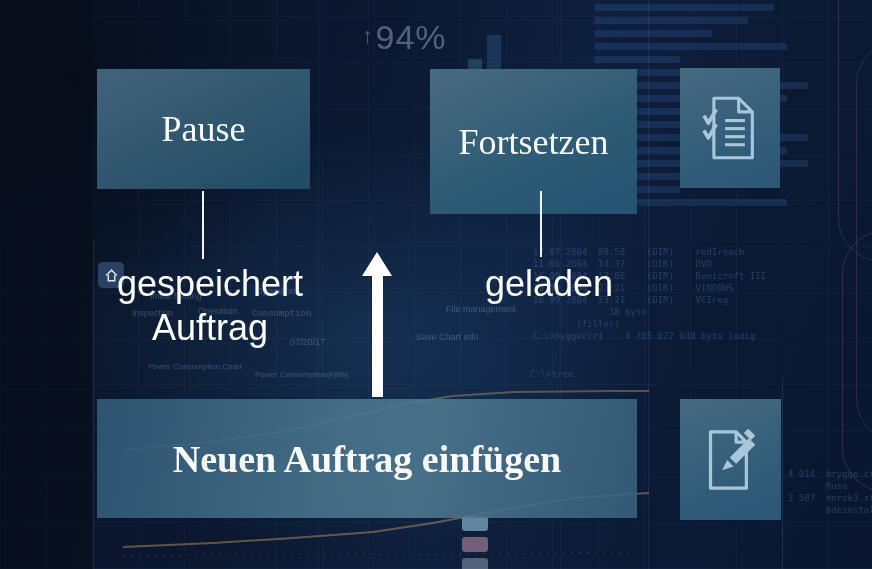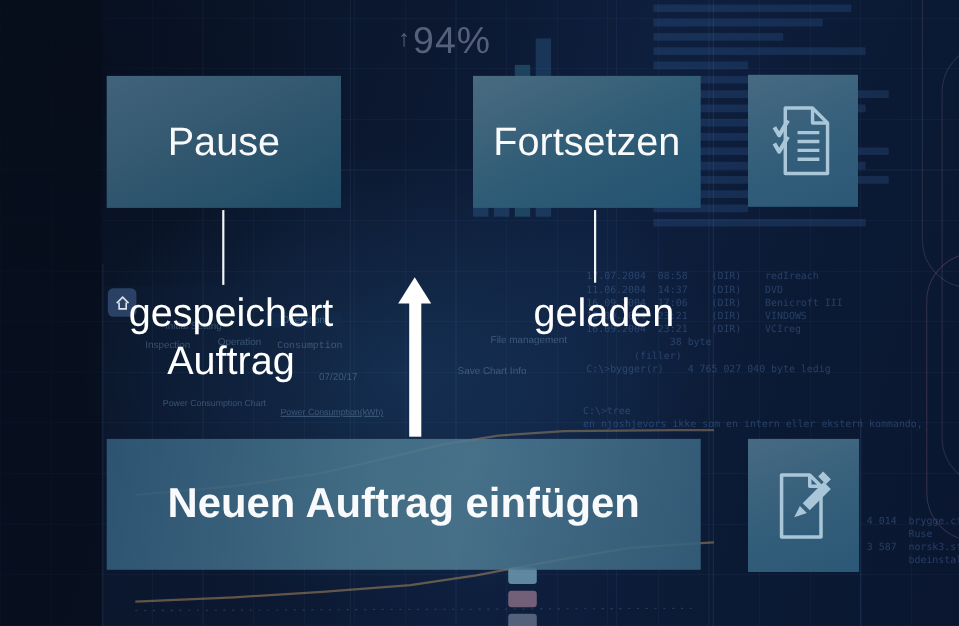--- a/index.html
+++ b/index.html
@@ -34,24 +34,24 @@
 
   .home-tile{left:98px;top:262px;width:26px;height:26px;border-radius:5px;background:rgba(70,100,150,.55);
     display:flex;align-items:center;justify-content:center;}
   .faint-txt{color:rgba(150,190,230,.32);font-size:9px;white-space:nowrap;}
   .tab-dark{background:rgba(18,45,80,.55);border-radius:2px;padding:2px 14px;}
   .mono-block{font-family:"DejaVu Sans Mono", monospace;font-size:9px;line-height:12px;
     color:rgba(95,135,195,.34);white-space:pre;}
   .btn-mini{width:26px;height:15px;border-radius:3px;}
 
   
-  .panel{display:flex;align-items:center;justify-content:center;color:rgba(255,255,255,.97);}
+  .panel{display:flex;align-items:center;justify-content:center;color:rgba(255,255,255,.97);font-family:Liberation Serif, serif;}
   .box-pause{left:97px;top:69px;width:213px;height:120px;font-size:36px;
     background:linear-gradient(155deg,#41637b 0%,#31576f 48%,#1f4b66 100%);}
-  .box-resume{left:430px;top:69px;width:207px;height:120px;font-size:36px;
+  .box-resume{left:430px;top:69px;width:207px;height:145px;font-size:36px;
     background:linear-gradient(155deg,#4a6b80 0%,#2e5b75 55%,#235371 100%);}
   .tile{background:linear-gradient(160deg,#476a82 0%,#355f7b 50%,#2b5876 100%);}
   .tile-check{left:680px;top:68px;width:100px;height:120px;}
   .tile-edit{left:680px;top:399px;width:101px;height:121px;}
   .box-insert{left:97px;top:399px;width:540px;height:119px;font-size:38px;font-weight:bold;
     background:linear-gradient(100deg,rgba(48,90,120,.90) 0%,rgba(74,118,142,.88) 45%,rgba(79,123,147,.86) 60%,rgba(54,96,124,.90) 100%);}
 
   .connector{width:2px;background:rgba(255,255,255,.95);}
   .flow-label{color:#fff;font-size:36px;line-height:44px;text-align:center;}
 
@@ -117,24 +117,24 @@
 
   <div class="abs faint-txt" style="left:150px;top:291px;">Initial Setting</div>
   <div class="abs faint-txt tab-dark" style="left:242px;top:284px;">Operation</div>
   <div class="abs faint-txt" style="left:132px;top:308px;">Inspection</div>
   <div class="abs faint-txt" style="left:198px;top:306px;">Operation</div>
   <div class="abs faint-txt" style="left:252px;top:309px;font-family:Liberation Mono, monospace;">Consumption</div>
   <div class="abs faint-txt" style="left:446px;top:304px;">File management</div>
   <div class="abs faint-txt" style="left:290px;top:337px;">07/20/17</div>
   <div class="abs faint-txt" style="left:416px;top:332px;">Save Chart Info</div>
   <div class="abs faint-txt" style="left:130px;top:362px;font-size:8px;padding-left:18px;">Power Consumption Chart</div>
-  <div class="abs faint-txt" style="left:255px;top:370px;font-size:8px;text-decoration:underline;">Power Consumption(kWh)</div>
+  <div class="abs faint-txt" style="left:255px;top:370px;font-size:8px;">Power Consumption(kWh)</div>
 
   <div class="abs mono-block" style="left:533px;top:246px;"><div>17.07.2004  08:58    (DIR)    redIreach</div><div>11.06.2004  14:37    (DIR)    DVD</div><div>16.09.2004  17:06    (DIR)    Benicroft III</div><div>16.09.2004  23:21    (DIR)    VINDOWS</div><div>16.09.2004  23:21    (DIR)    VCIreg</div><div>              38 byte</div><div>        (filler)</div><div>C:\&gt;bygger(r)    4 765 027 040 byte ledig</div></div>
-  <div class="abs mono-block" style="left:530px;top:368px;"><div>C:\&gt;tree</div><div>en njoshjevors ikke som en intern eller ekstern kommando,</div></div>
+  <div class="abs mono-block" style="left:530px;top:368px;"><div>C:\&gt;tree</div></div>
   <div class="abs mono-block" style="left:788px;top:468px;"><div>4 014  brygge.cfg</div><div>       Ruse</div><div>3 587  norsk3.sfs</div><div>       bdeinstall.bat</div></div>
 
   <svg class="abs" style="left:93px;top:390px;" width="560" height="179">
     <polyline points="30,60 120,52 200,40 260,26 310,14 360,6 420,2 520,1 556,1" fill="none" stroke="rgba(205,160,100,.40)" stroke-width="2"></polyline>
     <polyline points="30,157 120,153 200,148 280,142 340,133 420,118 480,108 540,104 556,103" fill="none" stroke="rgba(205,160,100,.45)" stroke-width="2"></polyline>
     <line x1="30" y1="165" x2="540" y2="163" stroke="rgba(150,180,220,.20)" stroke-width="1" stroke-dasharray="2 6"></line>
   </svg>
 
   <div class="abs btn-mini" style="left:462px;top:516px;background:rgba(150,205,225,.6);"></div>
   <div class="abs btn-mini" style="left:462px;top:537px;background:rgba(215,160,180,.5);"></div>

